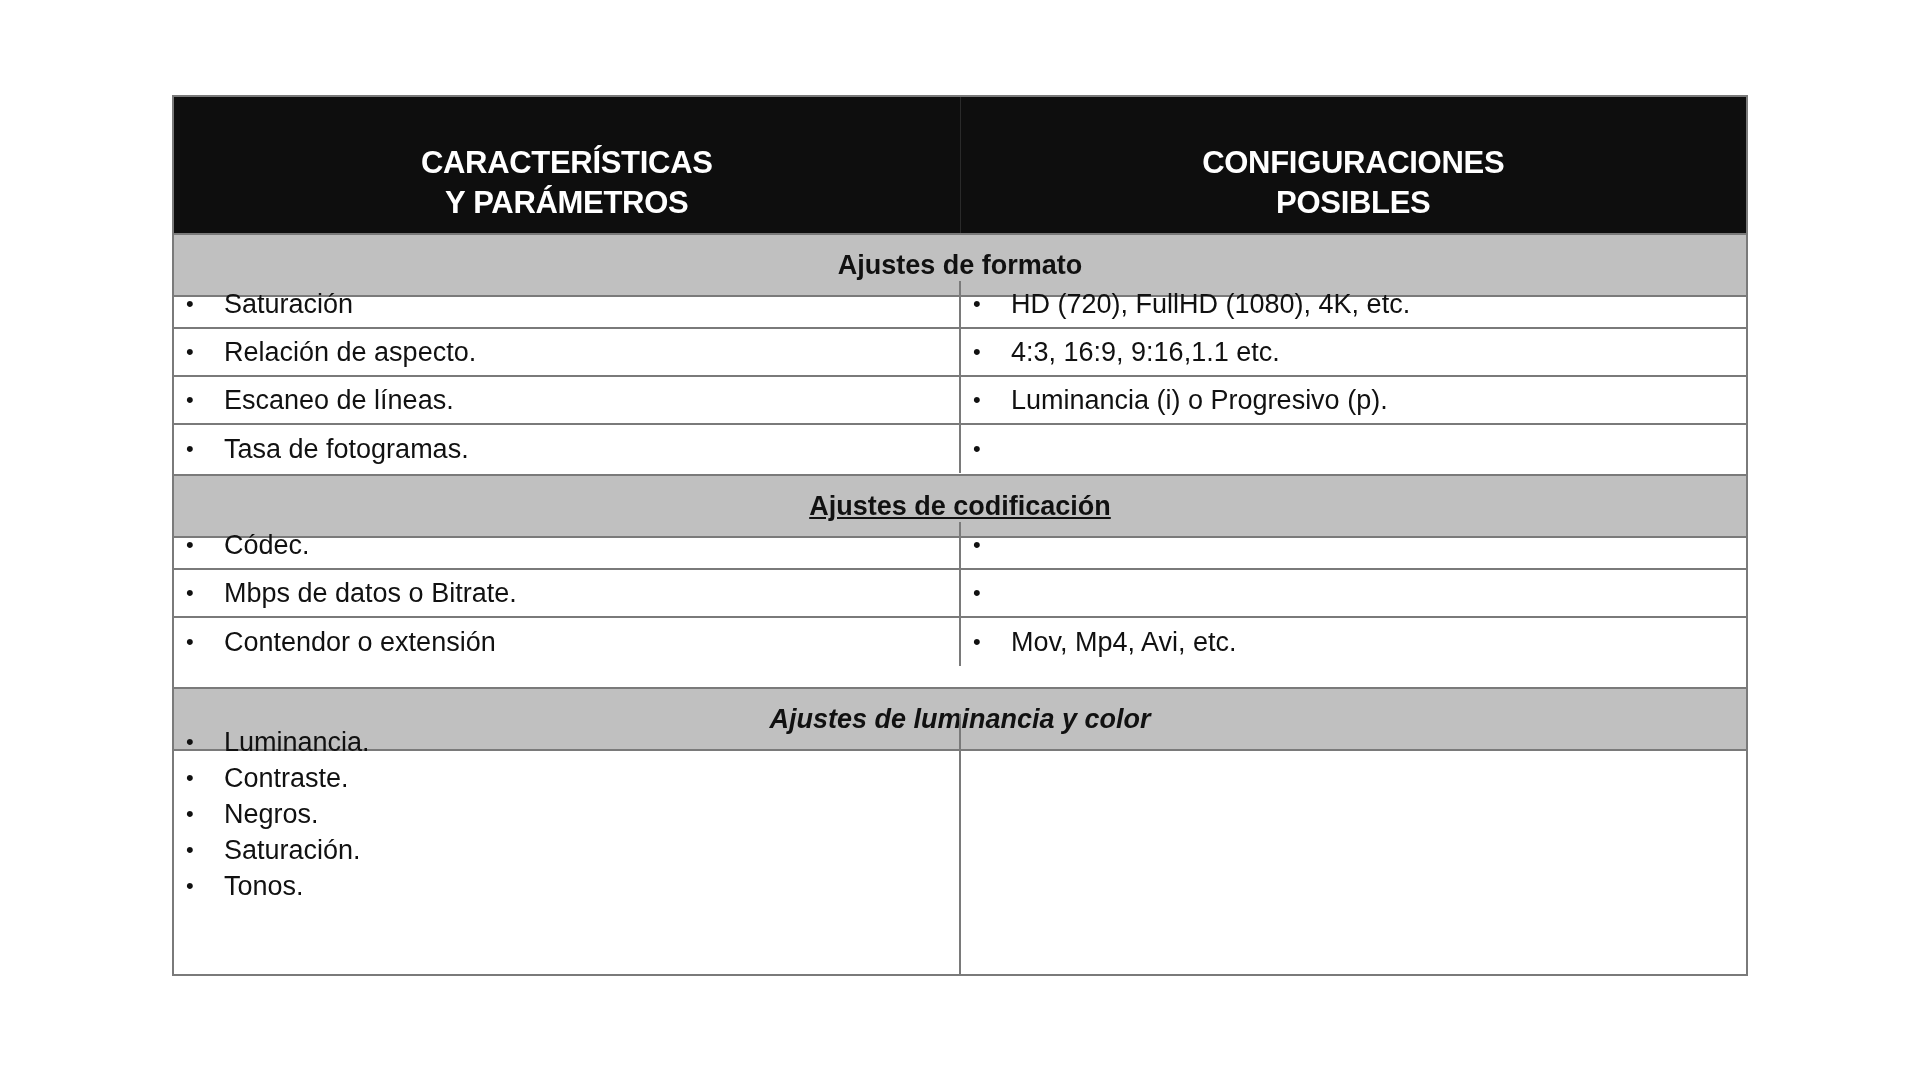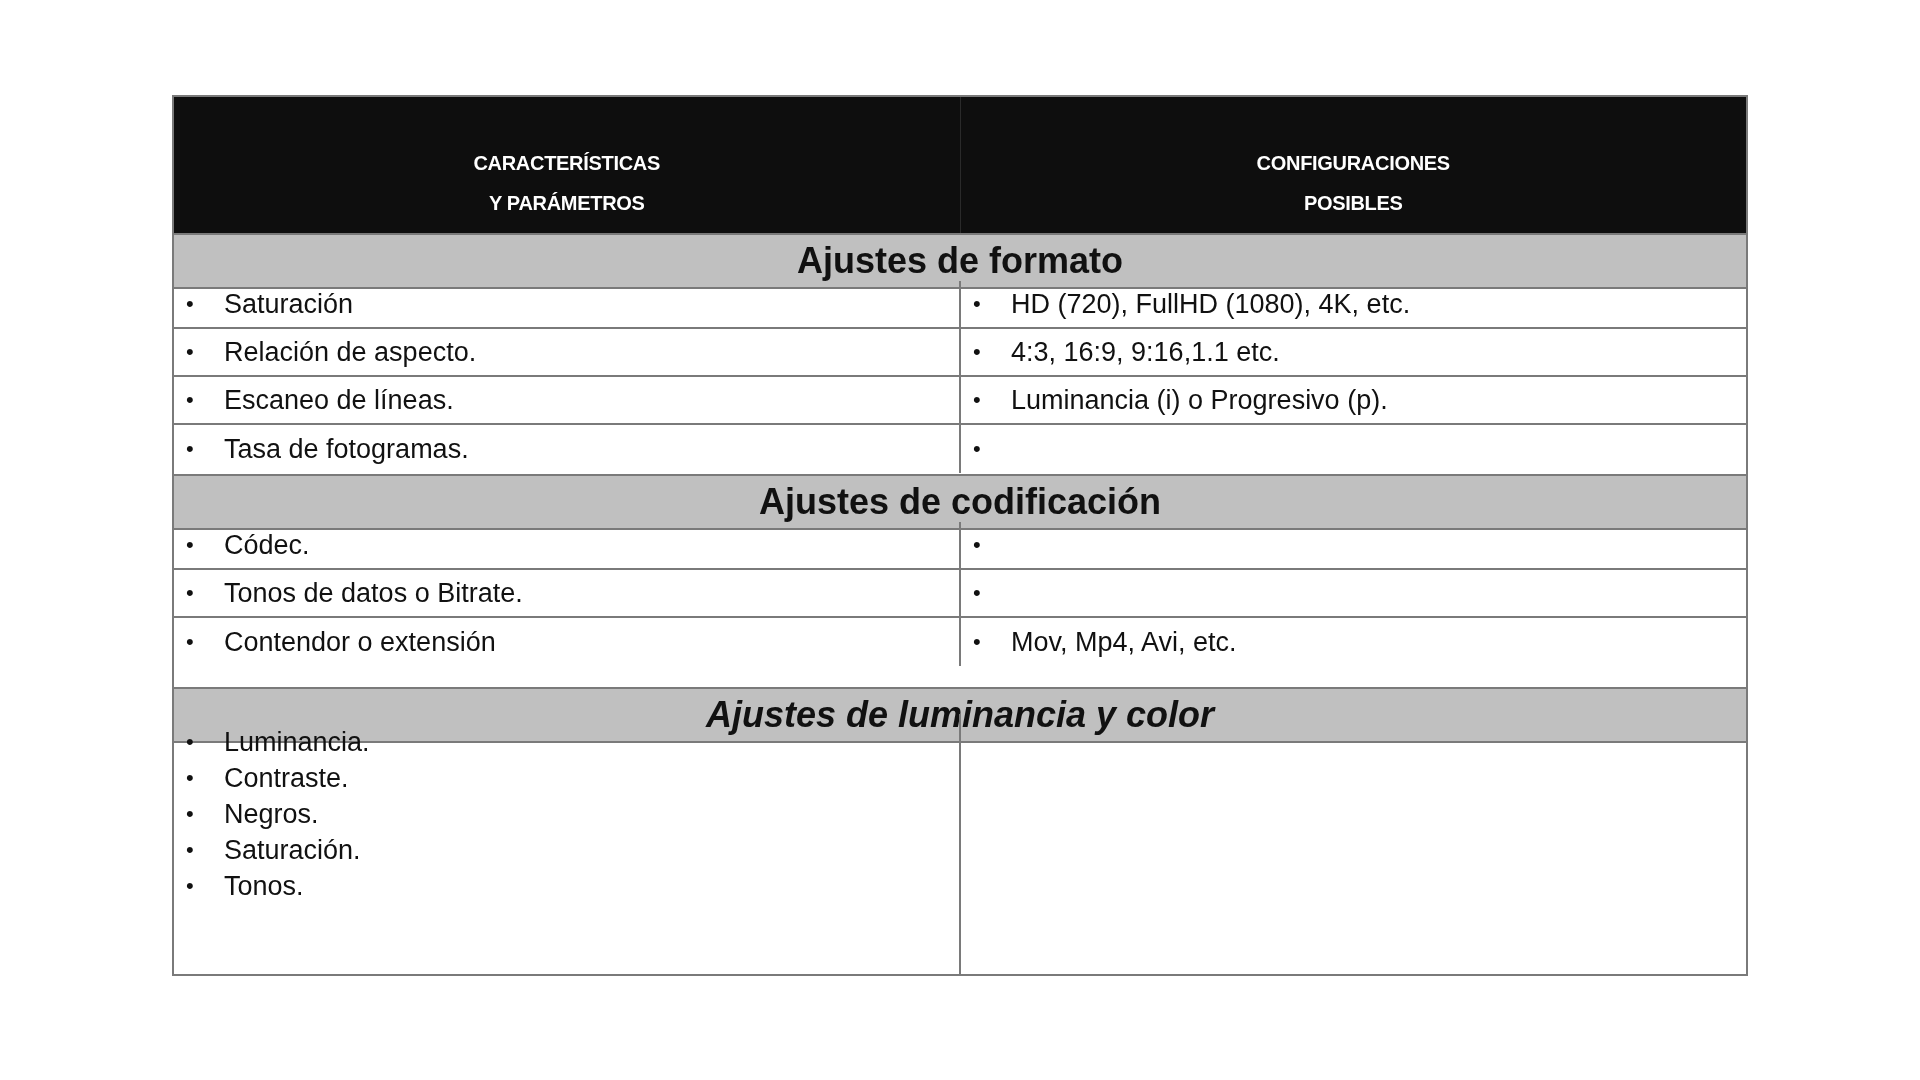--- a/index.html
+++ b/index.html
@@ -34,41 +34,41 @@
   }
   .header .hcell {
     flex: 1 1 0;
     display: flex;
     align-items: flex-end;
     justify-content: center;
     padding-bottom: 12px;
     box-sizing: border-box;
     color: #ffffff;
     font-weight: bold;
-    font-size: 20px;
+    font-size: 31px;
     line-height: 40px;
     text-align: center;
     letter-spacing: -0.3px;
   }
   .header .hcell:first-child { border-right: 1px solid #2a2a2a; }
   .header .hcell .lines { display: flex; flex-direction: column; align-items: center; }
 
   .band {
     position: absolute;
     left: 0; right: 0;
-    height: 56px;
+    height: 64px;
     background: #c0c0c0;
     border-top: 2px solid #7a7a7a;
     border-bottom: 2px solid #7a7a7a;
     box-sizing: border-box;
     display: flex;
     align-items: center;
     justify-content: center;
     font-weight: bold;
-    font-size: 36px;
+    font-size: 27px;
     color: #111;
   }
   .row {
     position: absolute;
     left: 0; right: 0;
     height: 48px;
     display: flex;
     box-sizing: border-box;
     border-bottom: 2px solid #7a7a7a;
   }
@@ -167,36 +167,36 @@
   <div class="row last" style="top:328px;">
     <div class="cell left">
         <span class="bullet">•</span>
         <span>Tasa de fotogramas.</span>
       </div>
     <div class="cell">
         <span class="bullet">•</span>
       </div>
   </div>
 
-  <div class="band" style="top:377px;">
+  <div class="band" style="top:377px;text-decoration:underline;">
     <span>Ajustes de codificación</span>
   </div>
   <div class="row" style="top:425px;">
     <div class="cell left">
         <span class="bullet">•</span>
         <span>Códec.</span>
       </div>
     <div class="cell">
         <span class="bullet">•</span>
       </div>
   </div>
   <div class="row" style="top:473px;">
     <div class="cell left">
         <span class="bullet">•</span>
-        <span>Tonos de datos o Bitrate.</span>
+        <span>Mbps de datos o Bitrate.</span>
       </div>
     <div class="cell">
         <span class="bullet">•</span>
       </div>
   </div>
   <div class="row last" style="top:521px;">
     <div class="cell left">
         <span class="bullet">•</span>
         <span>Contendor o extensión</span>
       </div>

